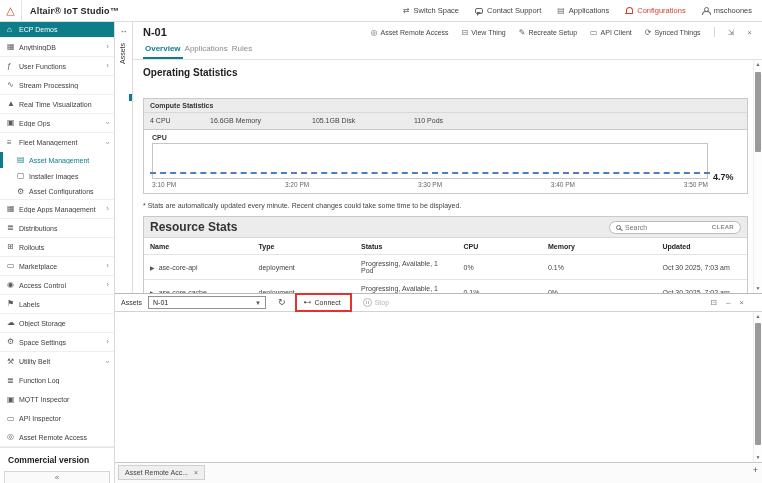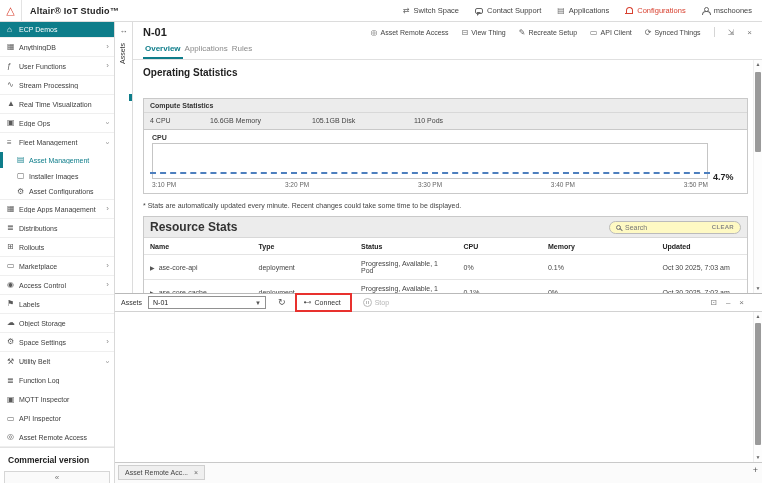--- a/index.html
+++ b/index.html
@@ -101,21 +101,21 @@
   .plot { height:36px; border:1px solid #c5c5c5; position:relative; }
   .dash-line { position:absolute; left:-3px; right:-3px; bottom:4px; border-top:2px dashed #4d7fbe; }
   .pct { font-size:9px; font-weight:bold; color:#222; padding-bottom:6px; width:26px; flex:none; }
   .ticks { display:flex; justify-content:space-between; font-size:6.5px; color:#666; margin-top:2px; }
 
   .note { font-size:7px; color:#444; margin:8px 0 7px 0; }
 
   .rstats-header { background:#ececec; border-bottom:1px solid #d8d8d8; display:flex; align-items:center;
     padding:3px 6px; }
   .rstats-title { font-size:12px; font-weight:bold; color:#333; }
-  .search-pill { margin-left:auto; width:132px; height:13px; background:#fef9c3; border:1px solid #bbb;
+  .search-pill { margin-left:auto; width:132px; height:13px; background:#ffffff; border:1px solid #bbb;
     border-radius:8px; display:flex; align-items:center; padding:0 6px; gap:4px; }
   .search-pill input { border:none; outline:none; flex:1; font-size:7px; min-width:0;
     font-family:"Liberation Sans","DejaVu Sans",sans-serif; color:#333; background:transparent; }
   .clear-btn { font-size:6px; font-weight:bold; color:#888; cursor:pointer; letter-spacing:.3px; }
 
   table.rtable { width:100%; border-collapse:collapse; table-layout:fixed; }
   .rtable th { text-align:left; font-size:7px; color:#222; padding:5px 6px 4px 6px; font-weight:bold; }
   .rtable td { font-size:7px; color:#444; padding:5px 6px; border-top:1px solid #e4e4e4; }
   .rtable col.c1{width:18%} .rtable col.c2{width:17%} .rtable col.c3{width:17%}
   .rtable col.c4{width:14%} .rtable col.c5{width:19%} .rtable col.c6{width:15%}

